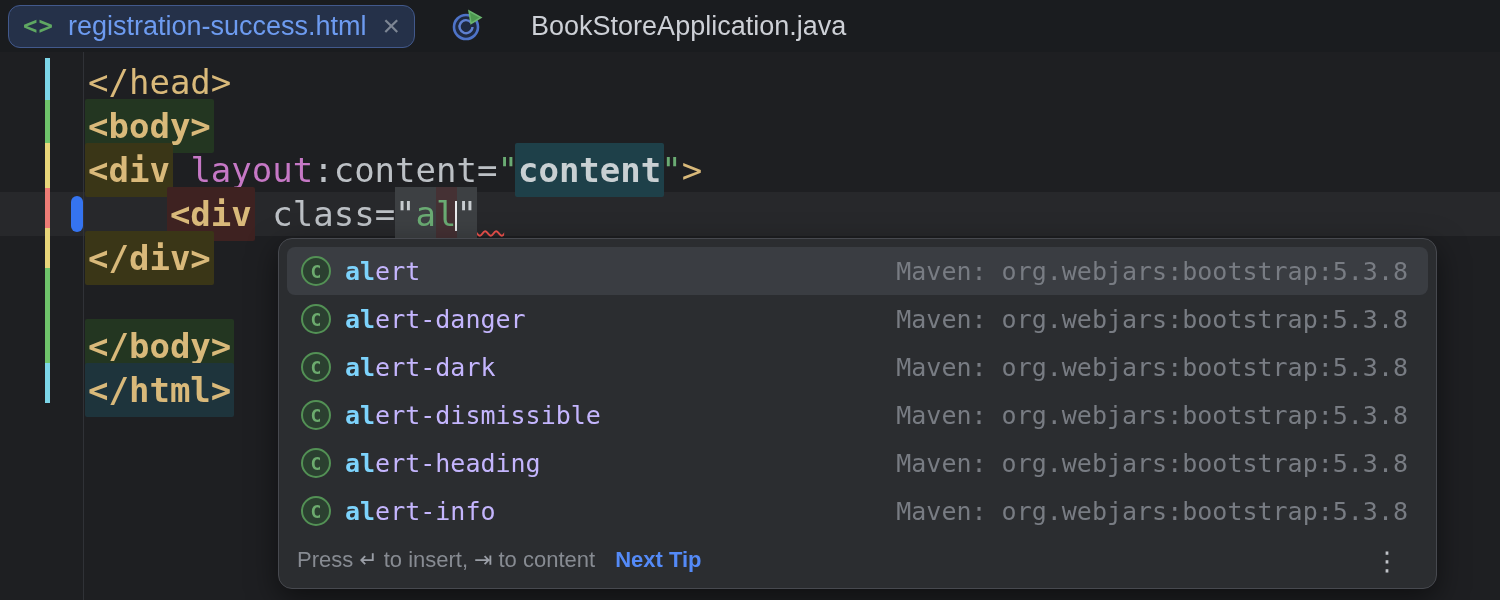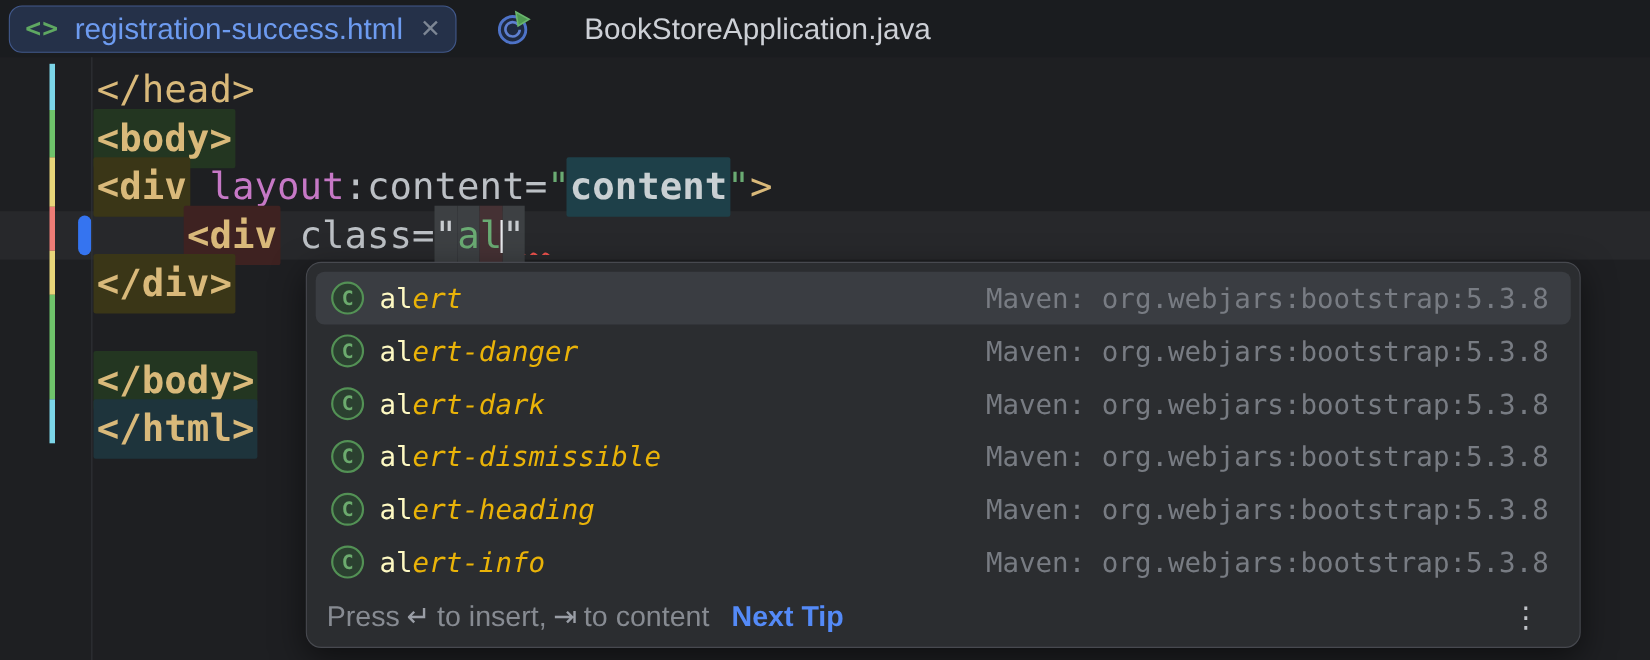--- a/index.html
+++ b/index.html
@@ -51,24 +51,24 @@
   .caret { display:inline-block; width:3px; height:30px; background:#e8eaed; vertical-align:-5px; margin:0 -1px 0 -2px; }
   .squiggle { font-size:15px; letter-spacing:0; white-space:pre; text-decoration:underline wavy #f0524d 2px; text-underline-offset:4px; text-decoration-skip-ink:none; }
 
   
   .popup { position:absolute; left:278px; top:238px; width:1159px; height:351px; background:#2b2d30; border:1px solid #47494f; border-radius:14px; box-shadow:0 10px 30px rgba(0,0,0,0.5); z-index:5; }
   .popup-list { padding-top:8px; }
   .item { height:48px; display:flex; align-items:center; margin:0 8px; padding:0 20px 0 14px; border-radius:8px; font-family:"DejaVu Sans Mono", monospace; font-size:25px; }
   .item.selected { background:#3a3d42; }
   .item-icon { width:30px; height:30px; border-radius:50%; border:2px solid #539155; background:#2b4030; color:#6cab6e; font-size:18px; font-weight:bold; display:flex; align-items:center; justify-content:center; flex:none; }
   .item-name { margin-left:14px; white-space:pre; }
-  .item-name .prefix { color:#fef9c3; }
-  .item-name .rest   { color:#eab308;font-style:italic; }
+  .item-name .prefix { color:#7dd3fc;font-weight:bold; }
+  .item-name .rest   { color:#c4b5fd; }
   .item-side { margin-left:auto; color:#787c83; white-space:pre; }
-  .popup-footer { position:absolute; left:0; bottom:0; width:100%; height:50px; display:flex; align-items:center; padding:0 44px 6px 18px; font-size:26px; color:#878b92; }
+  .popup-footer { position:absolute; left:0; bottom:0; width:100%; height:50px; display:flex; align-items:center; padding:0 44px 6px 18px; font-size:22px; color:#878b92; }
   .kbd-sym { color:#9a9ea6; padding:0 6px; }
   .next-tip { color:#548af7; font-weight:bold; margin-left:20px; cursor:default; }
   .more-dots { position:absolute; right:36px; bottom:14px; color:#c0c3c8; font-size:26px; line-height:1; }
 </style>
 </head>
 <body>
 
 <div class="tab-bar">
   <div class="tab active">
     <span class="html-glyph">&lt;&gt;</span>

